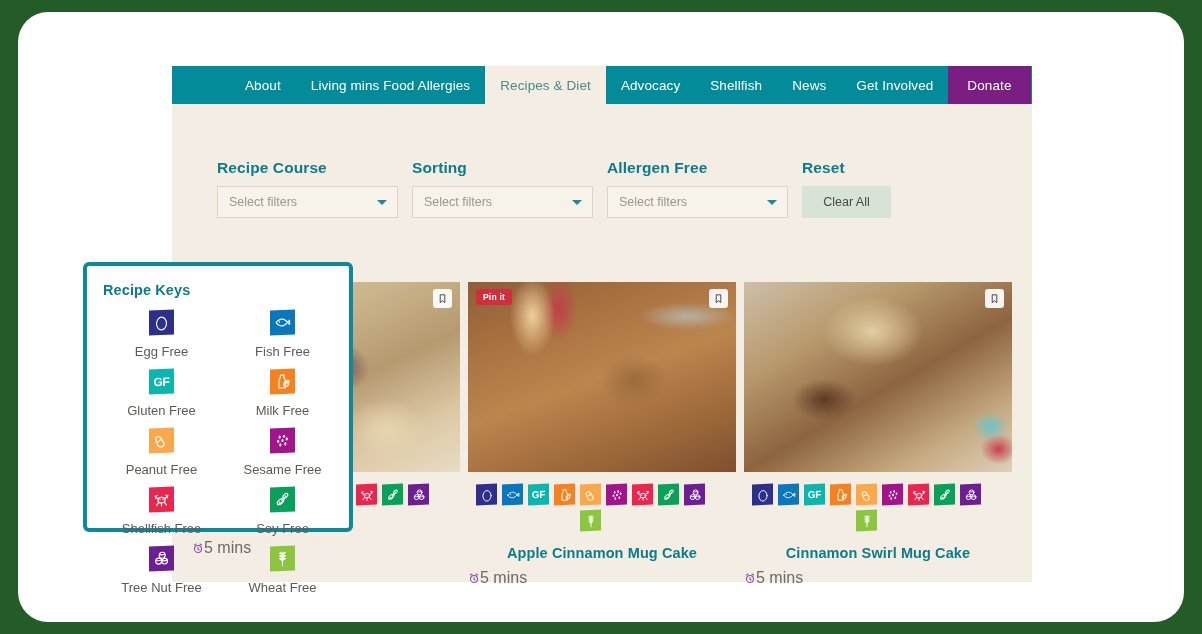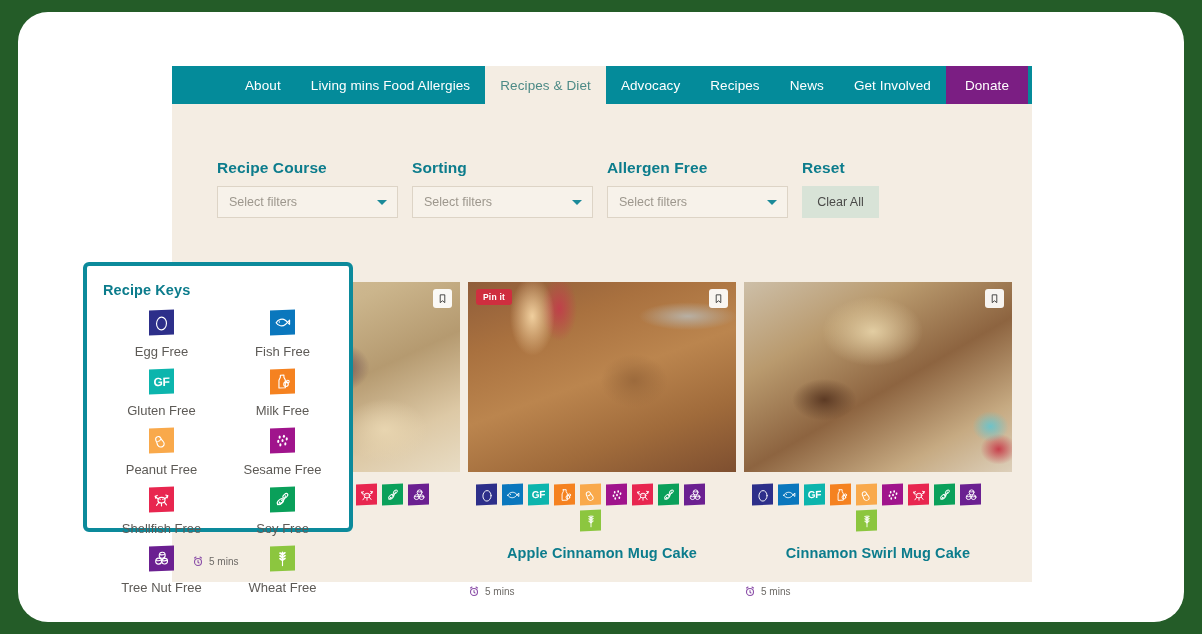--- a/index.html
+++ b/index.html
@@ -90,21 +90,21 @@
   .select-caret {
     position: absolute;
     right: 10px; top: 50%;
     margin-top: -2px;
     width: 0; height: 0;
     border-left: 5px solid transparent;
     border-right: 5px solid transparent;
     border-top: 5px solid #1b8a99;
   }
   .clear-btn {
-    width: 77px; height: 32px;
+    width: 89px; height: 32px;
     background: #d8e3d7;
     border: none;
     color: #4a4a48;
     font-size: 12.5px;
     font-family: "Liberation Sans", sans-serif;
     cursor: pointer;
   }
 
   
   .cards {
@@ -206,26 +206,25 @@
 
   .card-title {
     margin-top: 14px;
     color: #0c7c8c;
     font-size: 14.5px;
     font-weight: bold;
     text-align: center;
     letter-spacing: .1px;
   }
   .card-time {
-    margin-top: 24px;
+    margin-top: 8px;
     display: flex;
     align-items: center;
-    gap: 5px;
     color: #6d6a66;
-    font-size: 10px;
+    font-size: 16px;
   }
   .card-time svg { width: 12px; height: 12px; display: block; }
 
   
   .recipe-keys {
     position: absolute;
     left: 65px; top: 250px;
     width: 270px; height: 270px;
     background: #ffffff;
     border: 4px solid #0c8a9b;
@@ -279,21 +278,21 @@
 
 <div class="browser-frame">
 
   <nav class="navbar">
     <div class="nav-spacer-left"></div>
     <div id="nav-items" style="display:flex;align-items:stretch;">
         <div class="nav-item">About</div>
         <div class="nav-item">Living mins Food Allergies</div>
         <div class="nav-item active">Recipes &amp; Diet</div>
         <div class="nav-item">Advocacy</div>
-        <div class="nav-item">Recipes</div>
+        <div class="nav-item">Shellfish</div>
         <div class="nav-item">News</div>
         <div class="nav-item">Get Involved</div>
         <div class="nav-item donate">Donate</div>
       </div>
   </nav>
 
   <div class="content-panel">
 
     <div class="filters">
       <div id="filter-groups" style="display:flex;align-items:flex-start;">

